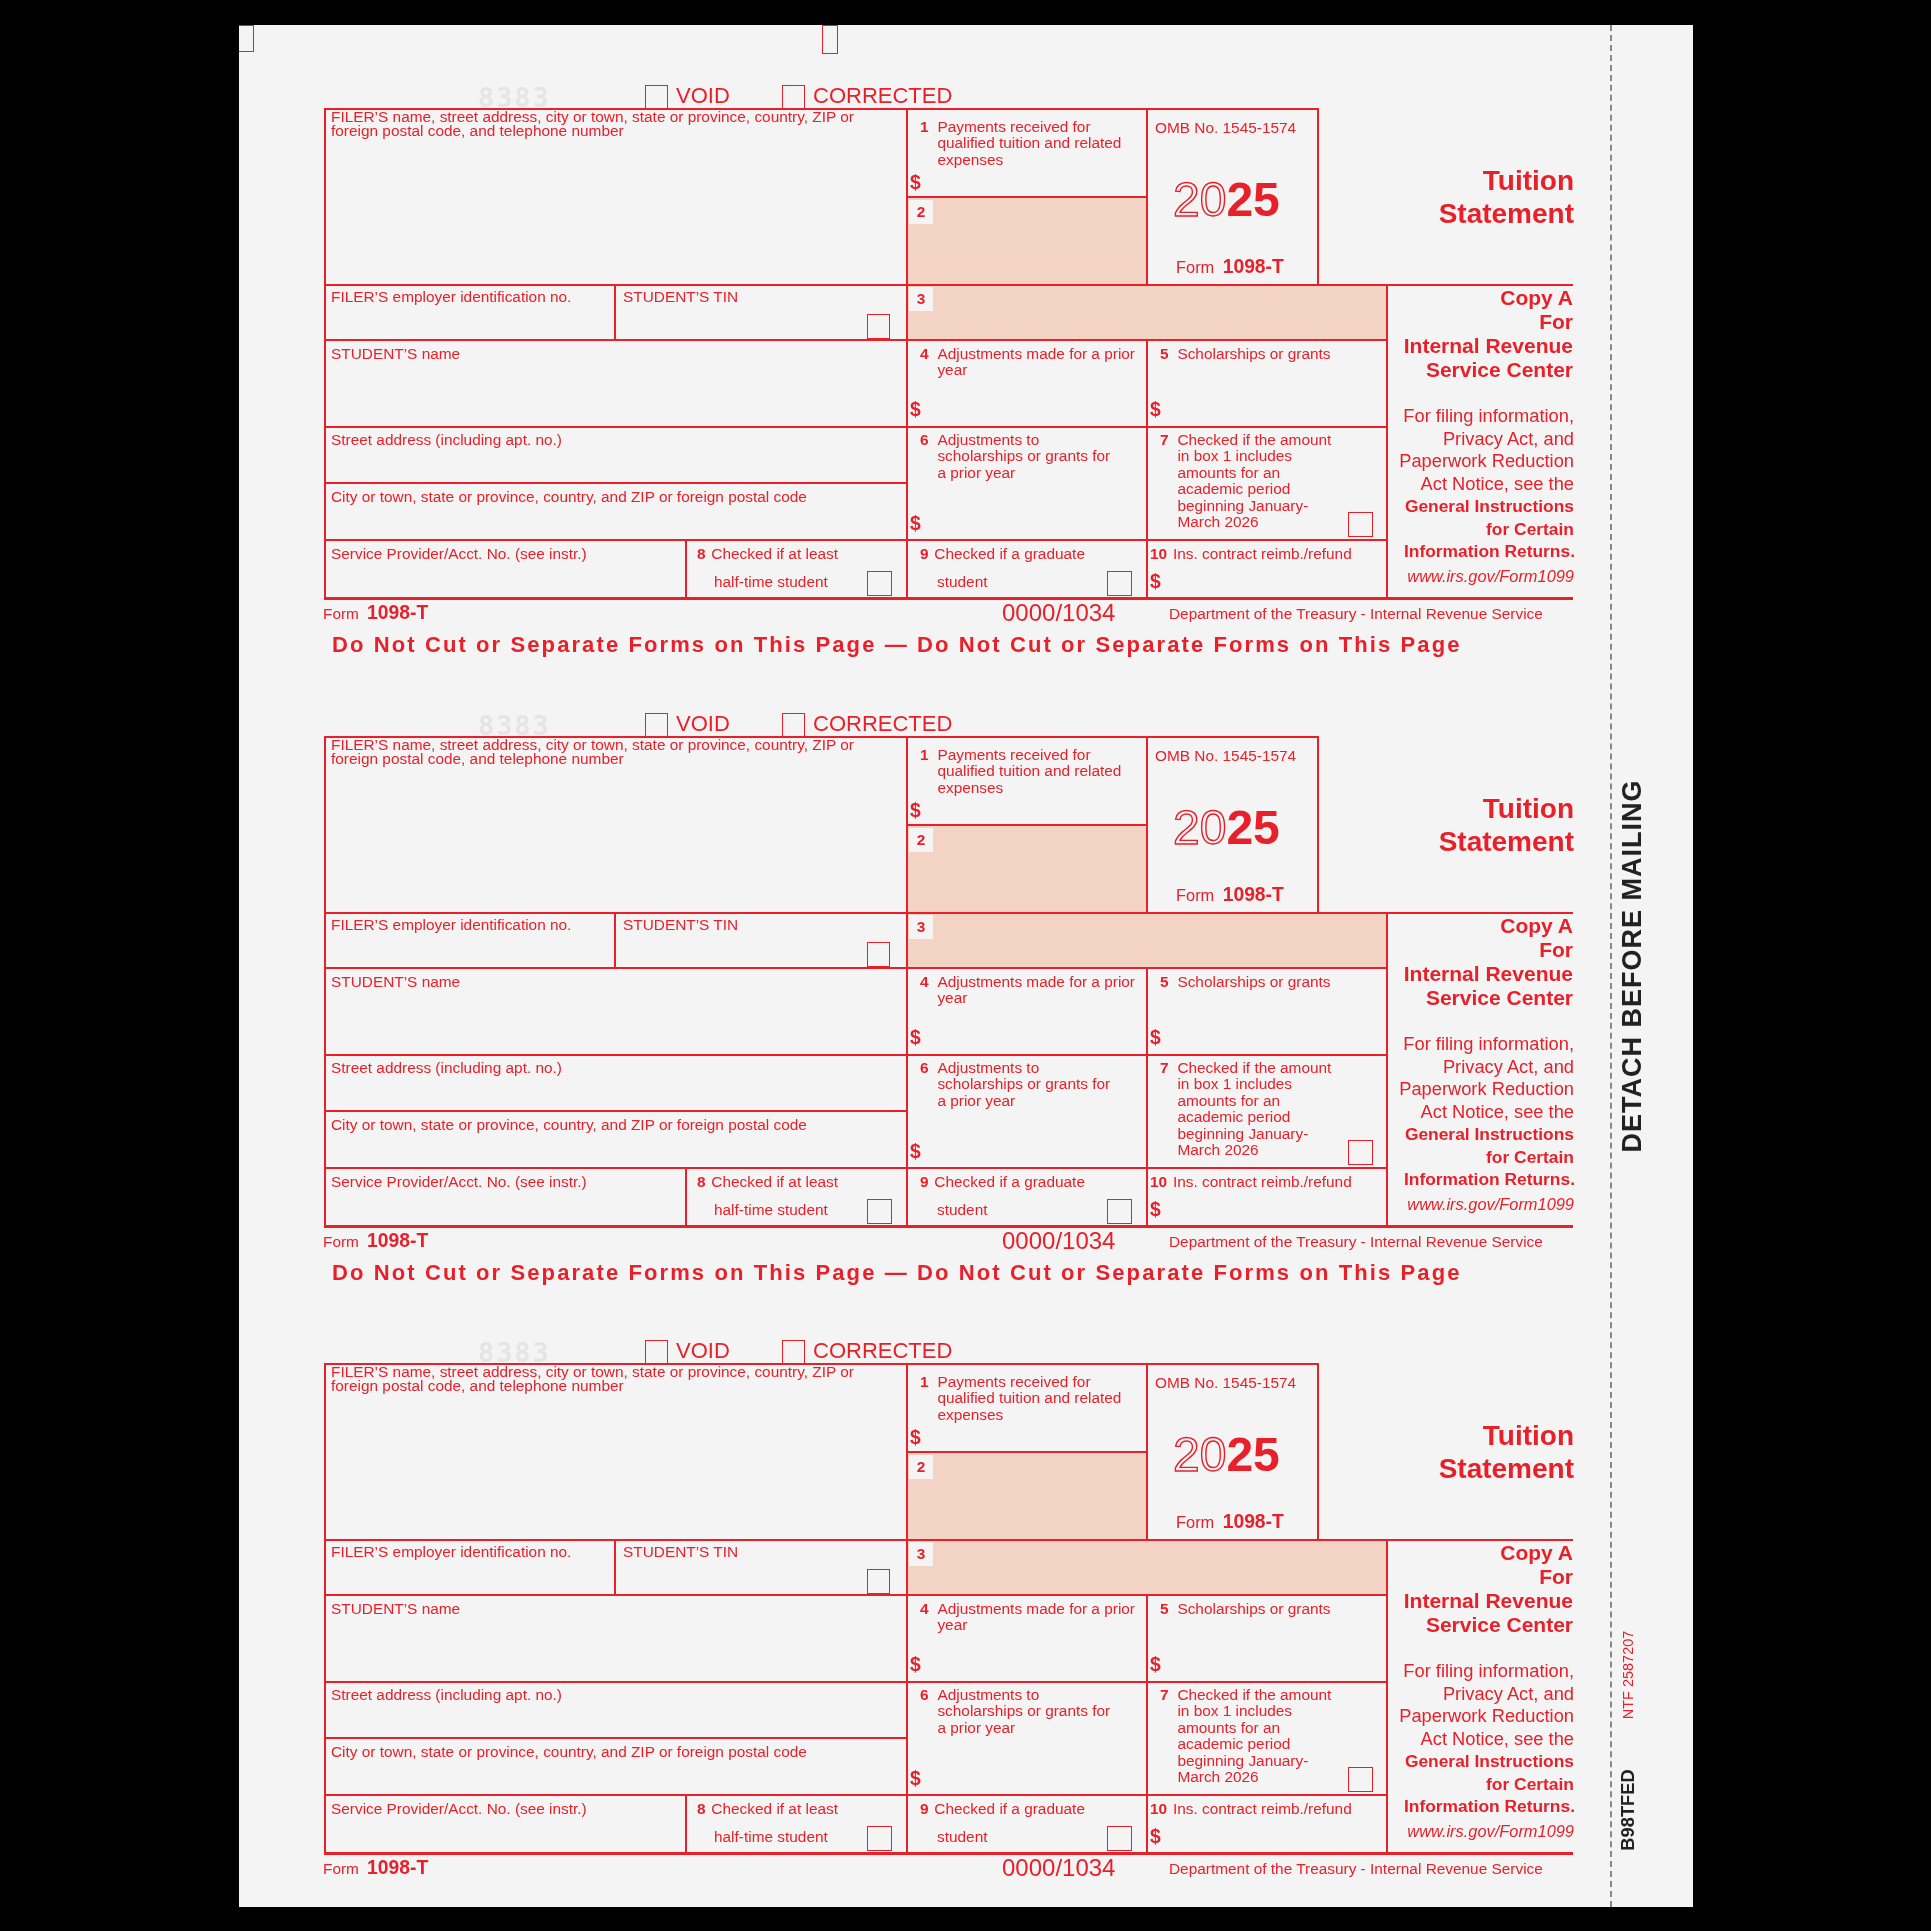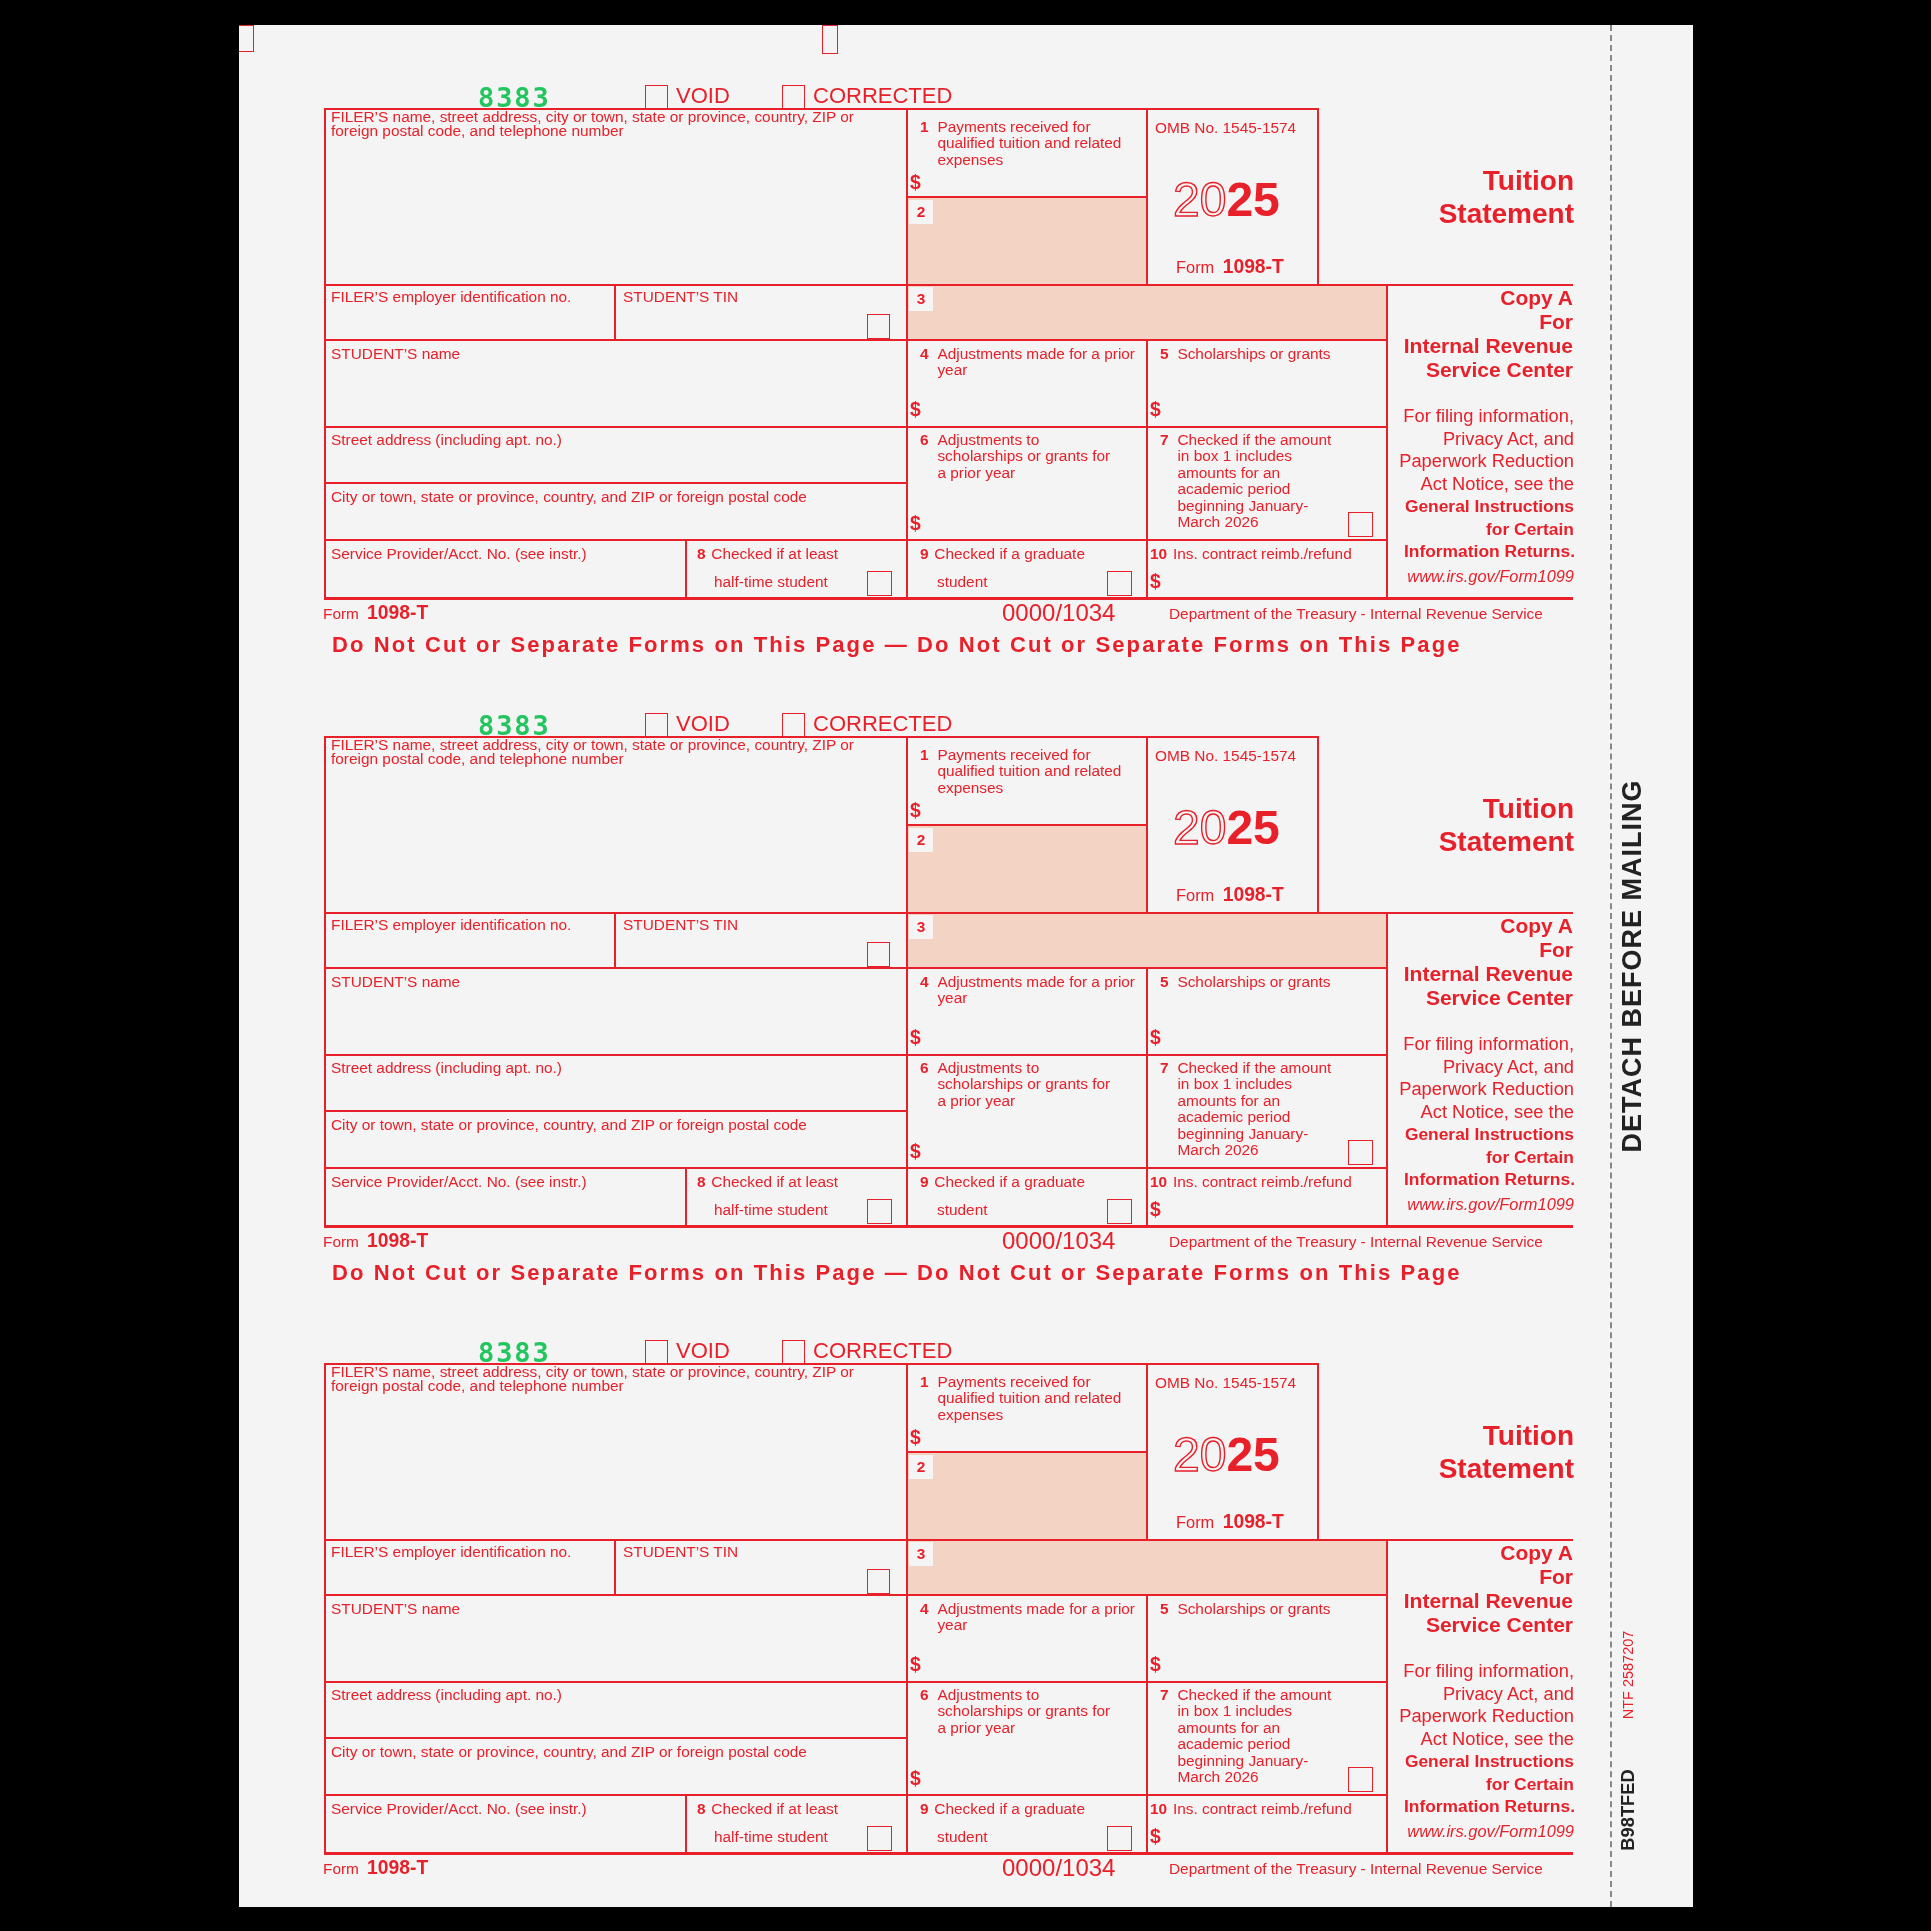--- a/index.html
+++ b/index.html
@@ -16,21 +16,21 @@
   .line-h{position:absolute;height:1.9px;background:#e8202a;}
   .line-v{position:absolute;width:1.9px;background:#e8202a;}
   .lbl{position:absolute;font-size:15.4px;line-height:16.4px;color:#e8202a;}
   .num{font-weight:bold;display:inline-block;}
   .hang{display:flex;}
   .hang .num{width:17.4px;flex:none;}
   .dollar{position:absolute;font-weight:bold;font-size:19.3px;color:#e8202a;}
   .chk{position:absolute;width:21px;height:21px;border:1.4px solid #e8202a;background:#f4f4f4;}
   .shade{position:absolute;background:#f2d3c4;}
   .numtab{position:absolute;background:#f4f4f4;font-weight:bold;font-size:15.4px;padding:2.9px 7.7px;}
-  .controlnum{position:absolute;font-family:"DejaVu Sans Mono",monospace;font-size:27px;color:#22c55e;letter-spacing:1.9px;font-weight:bold;}
+  .controlnum{position:absolute;font-family:"DejaVu Sans Mono",monospace;font-size:27px;color:#e5e5e5;letter-spacing:1.9px;font-weight:bold;}
   .hdr-text{position:absolute;font-size:22px;color:#e8202a;}
   .year{position:absolute;font-size:48px;font-weight:bold;}
   .year .outline{color:#f4f4f4;-webkit-text-stroke:1.4px #e8202a;font-weight:normal;}
   .right-col{position:absolute;text-align:right;}
   .footer-form{position:absolute;font-size:15.4px;}
   .footer-form b{font-size:19.3px;}
   .catnum{position:absolute;font-size:24px;}
   .dept{position:absolute;font-size:15.4px;}
   .donotcut{position:absolute;left:332px;font-size:22px;font-weight:bold;letter-spacing:2.1px;white-space:nowrap;}
 </style>

